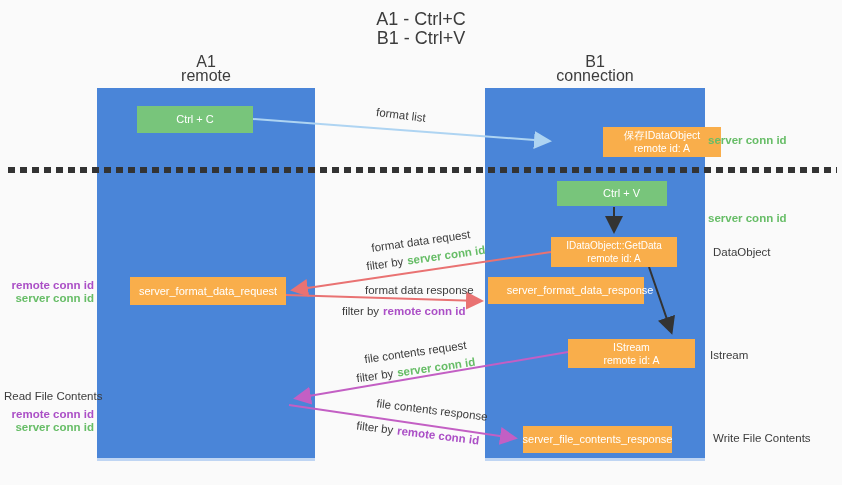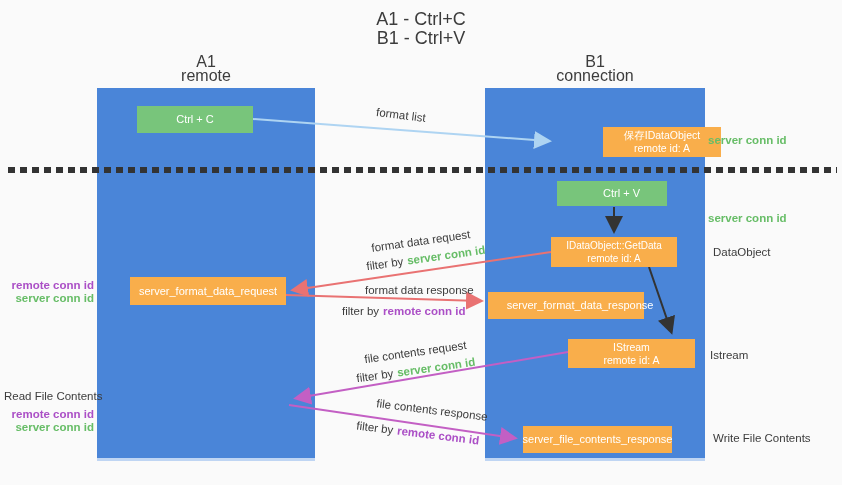--- a/index.html
+++ b/index.html
@@ -105,21 +105,21 @@
 
   <div class="abs node orange" style="left:551px;top:237px;width:126px;height:30px;font-size:10px;text-align:center;">
     <div>IDataObject::GetData</div>
     <div>remote id: A</div>
   </div>
 
   <div class="abs node orange" style="left:130px;top:277px;width:156px;height:28px;justify-content:center;">
     <div>server_format_data_request</div>
   </div>
 
-  <div class="abs node orange" style="left:488px;top:292px;width:156px;height:27px;padding-left:28px;">
+  <div class="abs node orange" style="left:488px;top:277px;width:156px;height:27px;padding-left:28px;">
     <div>server_format_data_response</div>
   </div>
 
   <div class="abs node orange" style="left:568px;top:339px;width:127px;height:29px;font-size:10.5px;">
     <div>IStream</div>
     <div>remote id: A</div>
   </div>
 
 
   <div class="abs node orange" style="left:523px;top:426px;width:149px;height:27px;">

